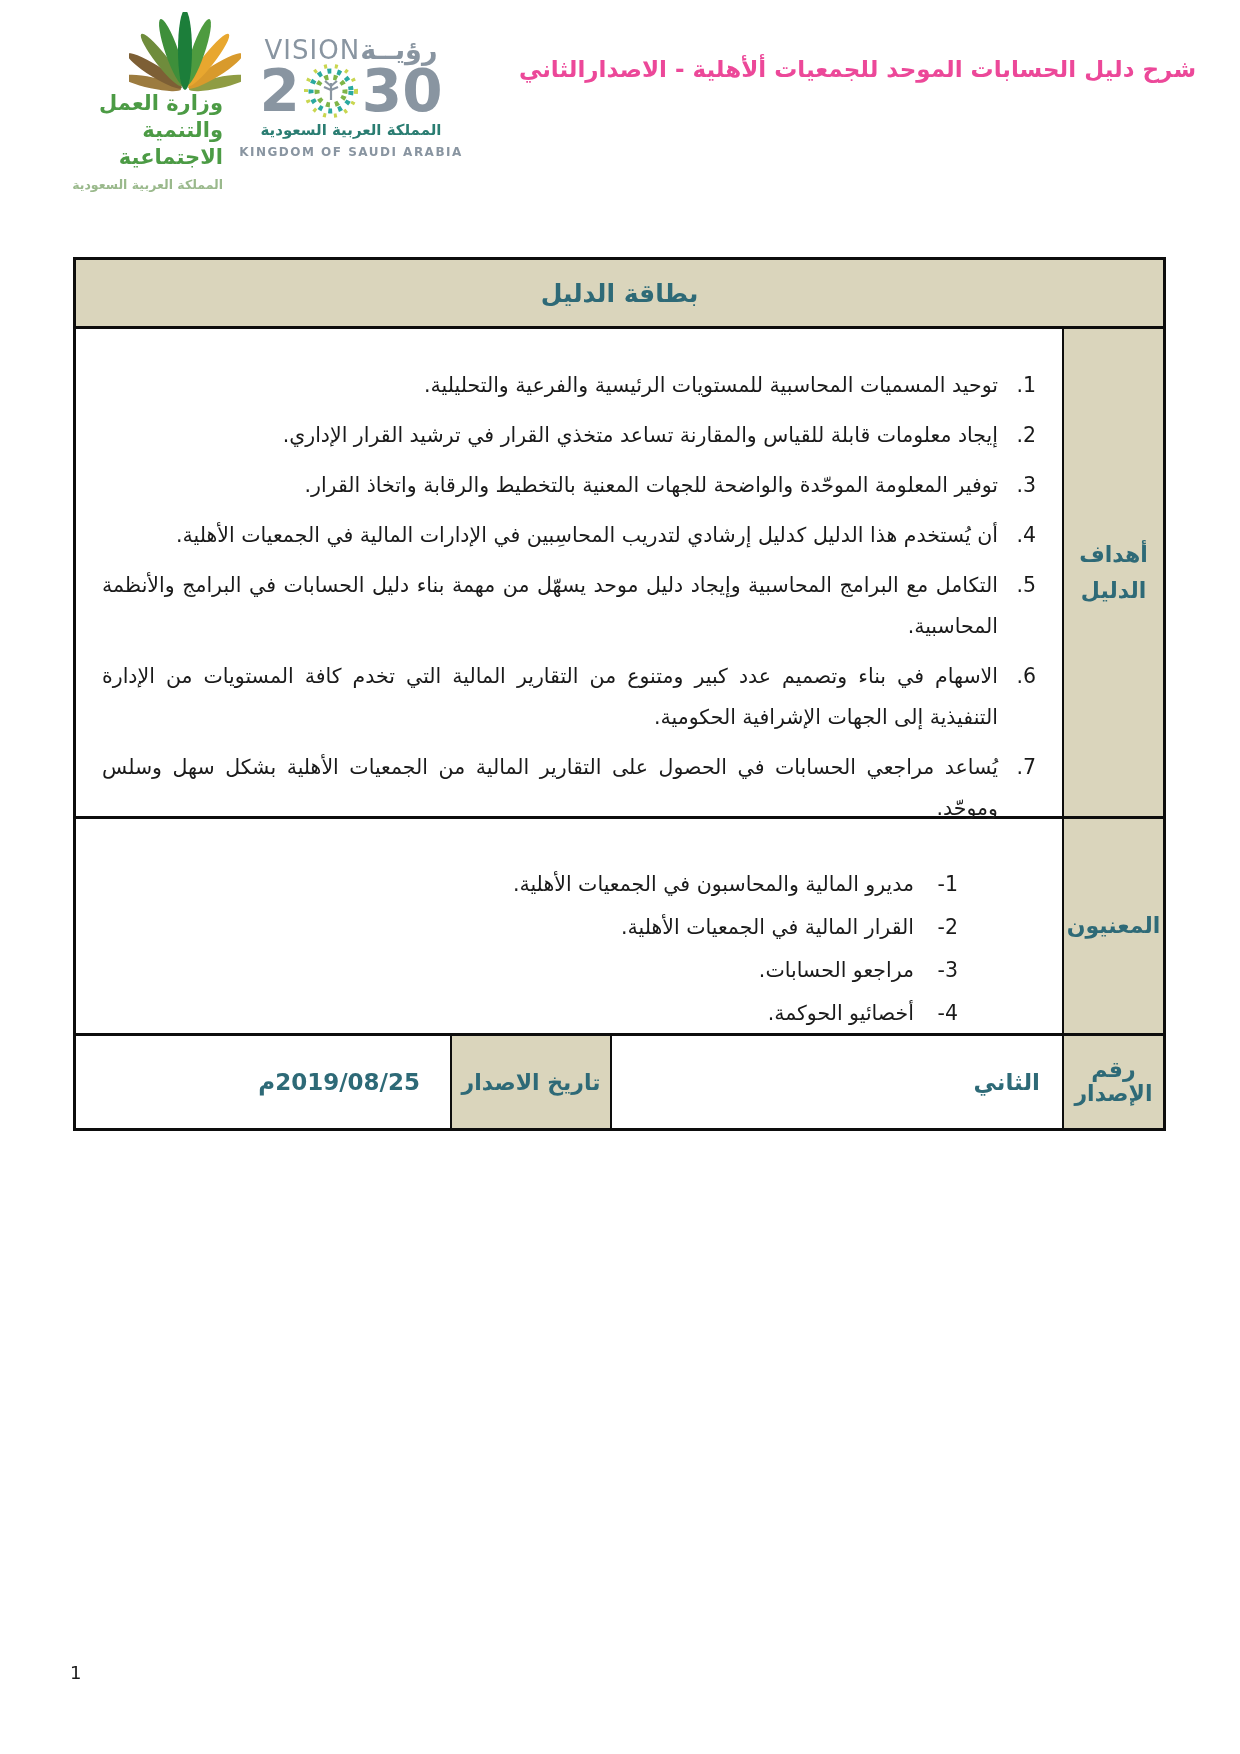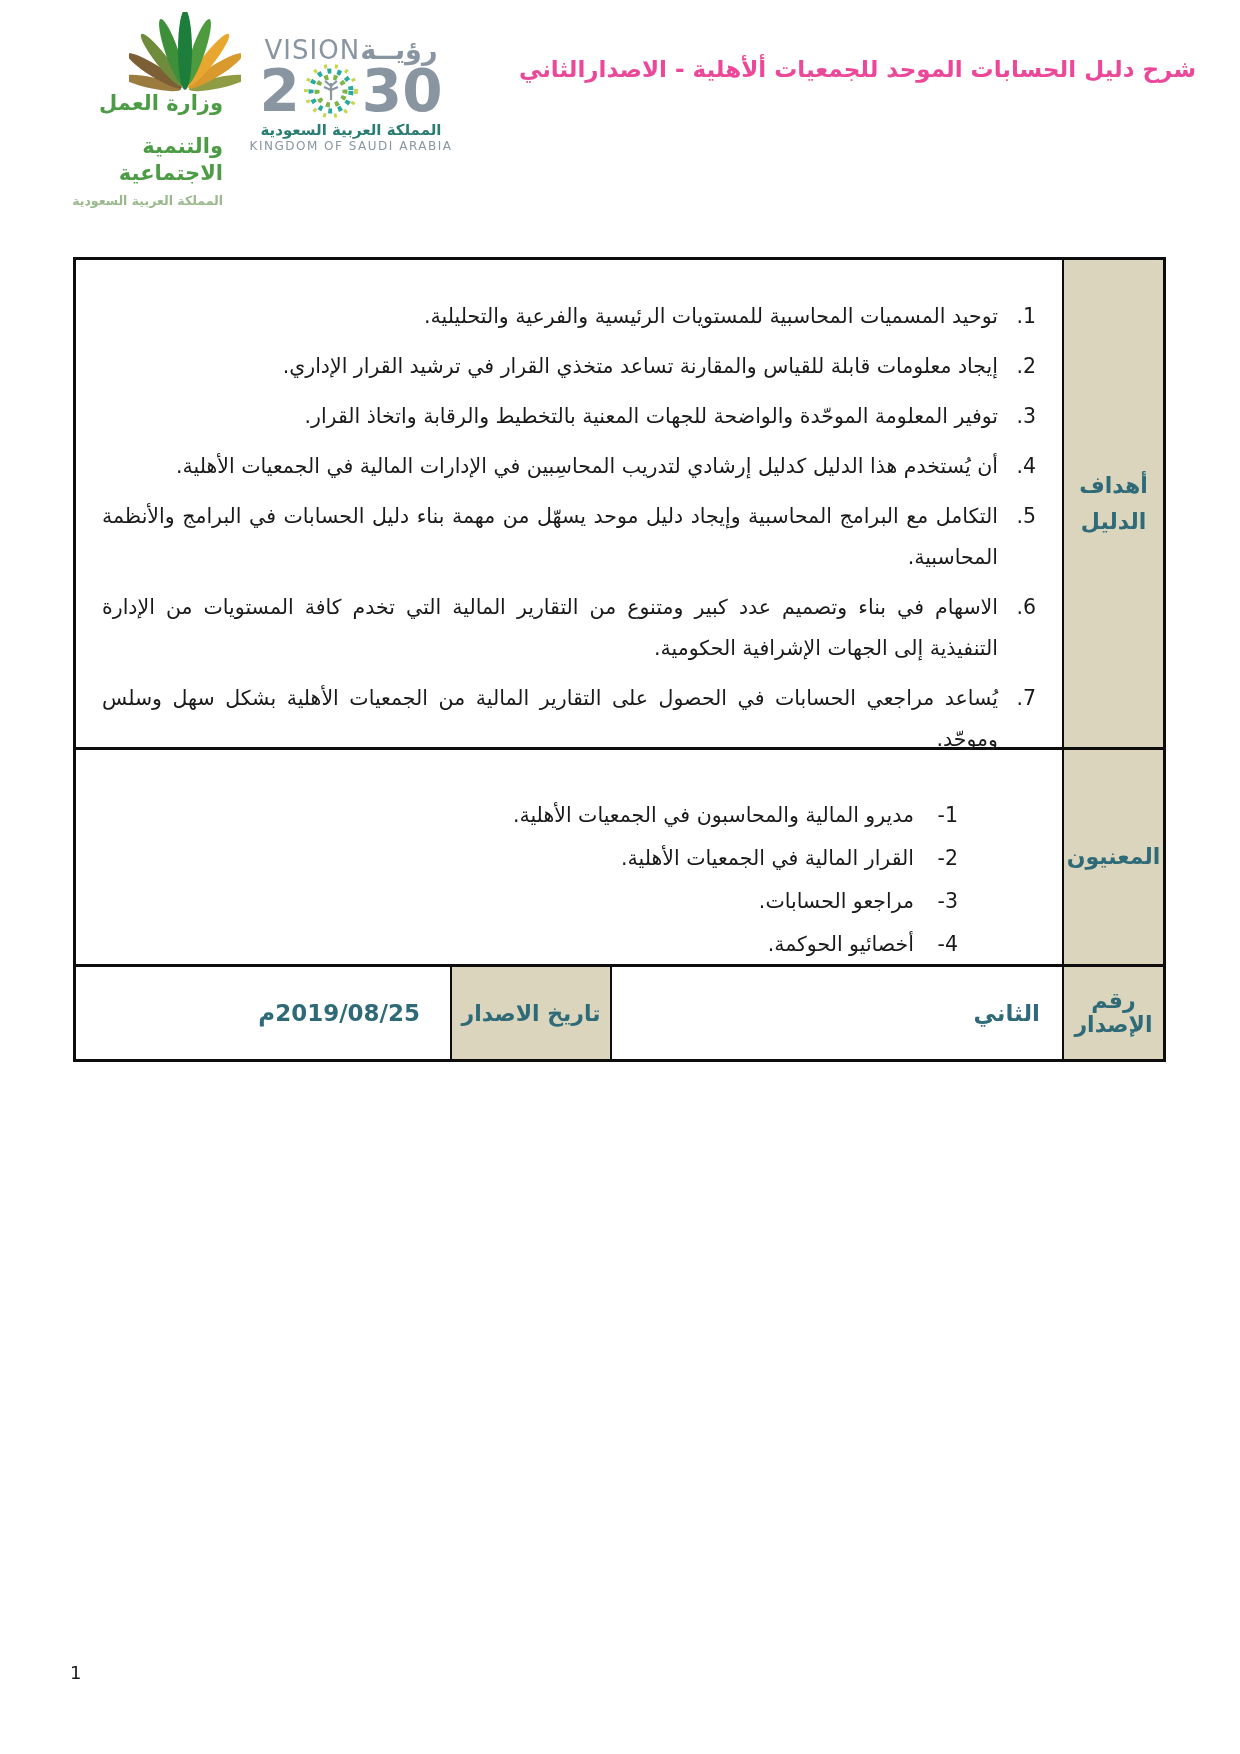--- a/index.html
+++ b/index.html
@@ -13,21 +13,21 @@
   .ministry .palm{position:absolute;left:84px;top:0;}
   .ministry .m-name{margin-top:78px;font-size:21px;font-weight:bold;color:#4c9b45;line-height:27px;}
   .ministry .m-country{margin-top:6px;font-size:12.5px;font-weight:bold;color:#9ab98c;}
 
   .vision{position:absolute;left:237px;top:34px;width:228px;text-align:center;color:#8995a1;}
   .vision .v-row1{display:flex;justify-content:center;align-items:baseline;font-size:26px;letter-spacing:1px;}
   .vision .v-row1 .ar{font-weight:bold;font-size:27px;}
   .vision .v-row2{display:flex;justify-content:center;align-items:center;gap:2px;margin-top:-4px;}
   .vision .v-digit{font-size:58px;font-weight:bold;line-height:60px;}
   .vision .v-country-ar{font-size:15px;font-weight:bold;color:#2a7d72;margin-top:0px;}
-  .vision .v-country-en{font-size:12px;font-weight:normal;letter-spacing:1.5px;color:#8995a1;margin-top:0;}
+  .vision .v-country-en{font-size:12px;font-weight:bold;letter-spacing:1.5px;color:#8995a1;margin-top:6px;}
 
   .doc-title{
     position:absolute;right:44px;top:56px;direction:rtl;text-align:right;
     font-size:23px;font-weight:bold;color:#ec4899;
   }
 
   
   .doc-table{
     position:absolute;left:73px;top:257px;width:1093px;
     border:3px solid #0d0d0d;direction:rtl;box-sizing:border-box;
@@ -105,21 +105,21 @@
         <g transform="rotate(38 56 78)">
             <ellipse cx="56" cy="40" rx="6" ry="33" fill="#e8a72f"></ellipse>
           </g>
         <g transform="rotate(19 56 78)">
             <ellipse cx="56" cy="38" rx="6.5" ry="35" fill="#4e9b3f"></ellipse>
           </g>
         <ellipse cx="56" cy="38" rx="7" ry="40" fill="#1c7e3a"></ellipse>
       </g>
     </svg>
     <div class="m-name">وزارة العمل</div>
-    <div class="m-name" style="margin-top:16px">والتنمية الاجتماعية</div>
+    <div class="m-name" style="margin-top:0">والتنمية الاجتماعية</div>
     <div class="m-country">المملكة العربية السعودية</div>
   </div>
 
   <div class="vision">
     <div class="v-row1">
       <span class="en">VISION</span>
       <span class="ar">رؤيــة</span>
     </div>
     <div class="v-row2">
       <span class="v-digit">2</span>
@@ -138,20 +138,21 @@
       <span class="v-digit">30</span>
     </div>
     <div class="v-country-ar">المملكة العربية السعودية</div>
     <div class="v-country-en">KINGDOM OF SAUDI ARABIA</div>
   </div>
 
   <div class="doc-title">شرح دليل الحسابات الموحد للجمعيات ألأهلية - الاصدارالثاني</div>
 
   <div class="doc-table">
 
+    <div class="t-header">بطاقة الدليل</div>
 
     <div class="t-row">
       <div class="label-cell">أهداف الدليل</div>
       <div class="content-cell objectives-cell">
         <div class="li">
           <span class="num">1.</span>
           <span class="txt">توحيد المسميات المحاسبية للمستويات الرئيسية والفرعية والتحليلية.</span>
         </div>
         <div class="li">
           <span class="num">2.</span>

